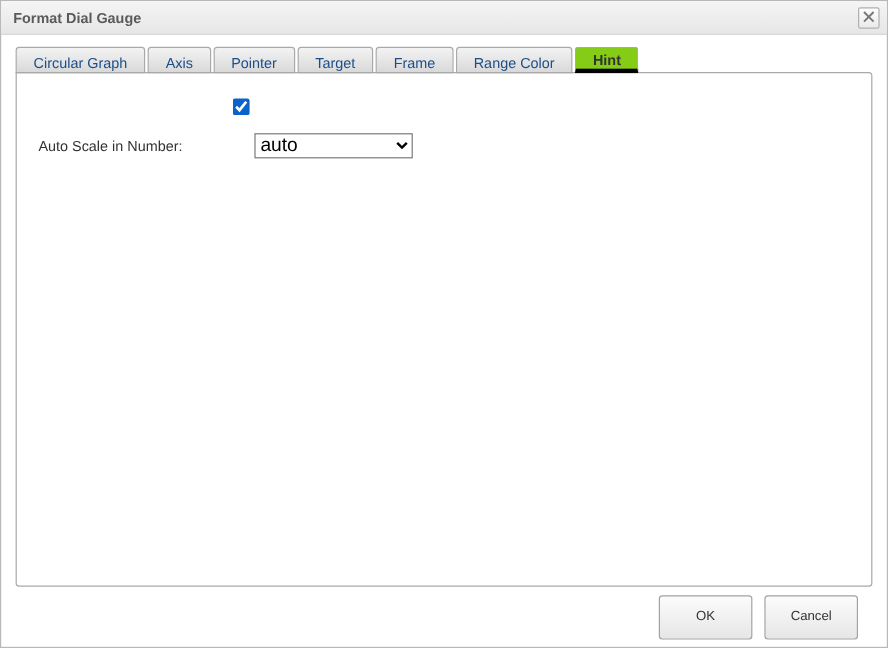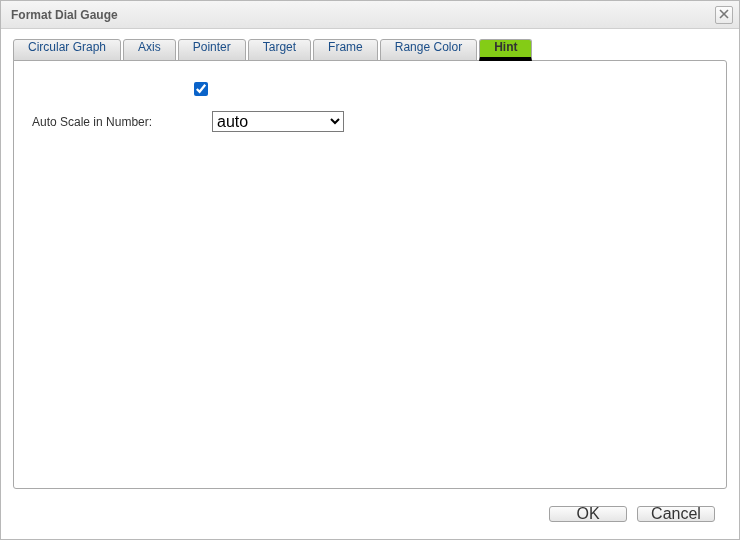--- a/index.html
+++ b/index.html
@@ -55,21 +55,21 @@
     z-index: 2;
   }
   .tab {
     height: 22px;
     padding: 0 14px;
     border: 1px solid #a9a9a9;
     border-radius: 3px 3px 0 0;
     background: linear-gradient(#f3f3f3, #d9d9d9);
     color: #1b4e89;
     font-size: 12px;
-    display: flex; align-items: flex-start; justify-content: center;
+    display: flex; align-items: flex-end; justify-content: center;
     cursor: pointer;
     white-space: nowrap;
   }
   .tab.active {
     background: #84cc16;
     color: #333;
     border-bottom: 4px solid #000000;
     font-weight: bold;
   }
 
@@ -110,26 +110,26 @@
     background: #fff;
   }
 
   .footer {
     height: 50px;
     display: flex; align-items: center; justify-content: flex-end;
     gap: 10px;
     padding-right: 12px;
   }
   .btn {
-    width: 78px; height: 16px;
+    width: 78px; height: 37px;
     border: 1px solid #a2a2a2;
     border-radius: 3px;
     background: linear-gradient(#fcfcfc, #e6e6e6);
     color: #333;
-    font-size: 16px;
+    font-size: 11px;
     cursor: pointer;
     display: flex; align-items: center; justify-content: center;
   }
 </style>
 </head>
 <body>
 
 <div class="dialog">
 
   <div class="titlebar">

